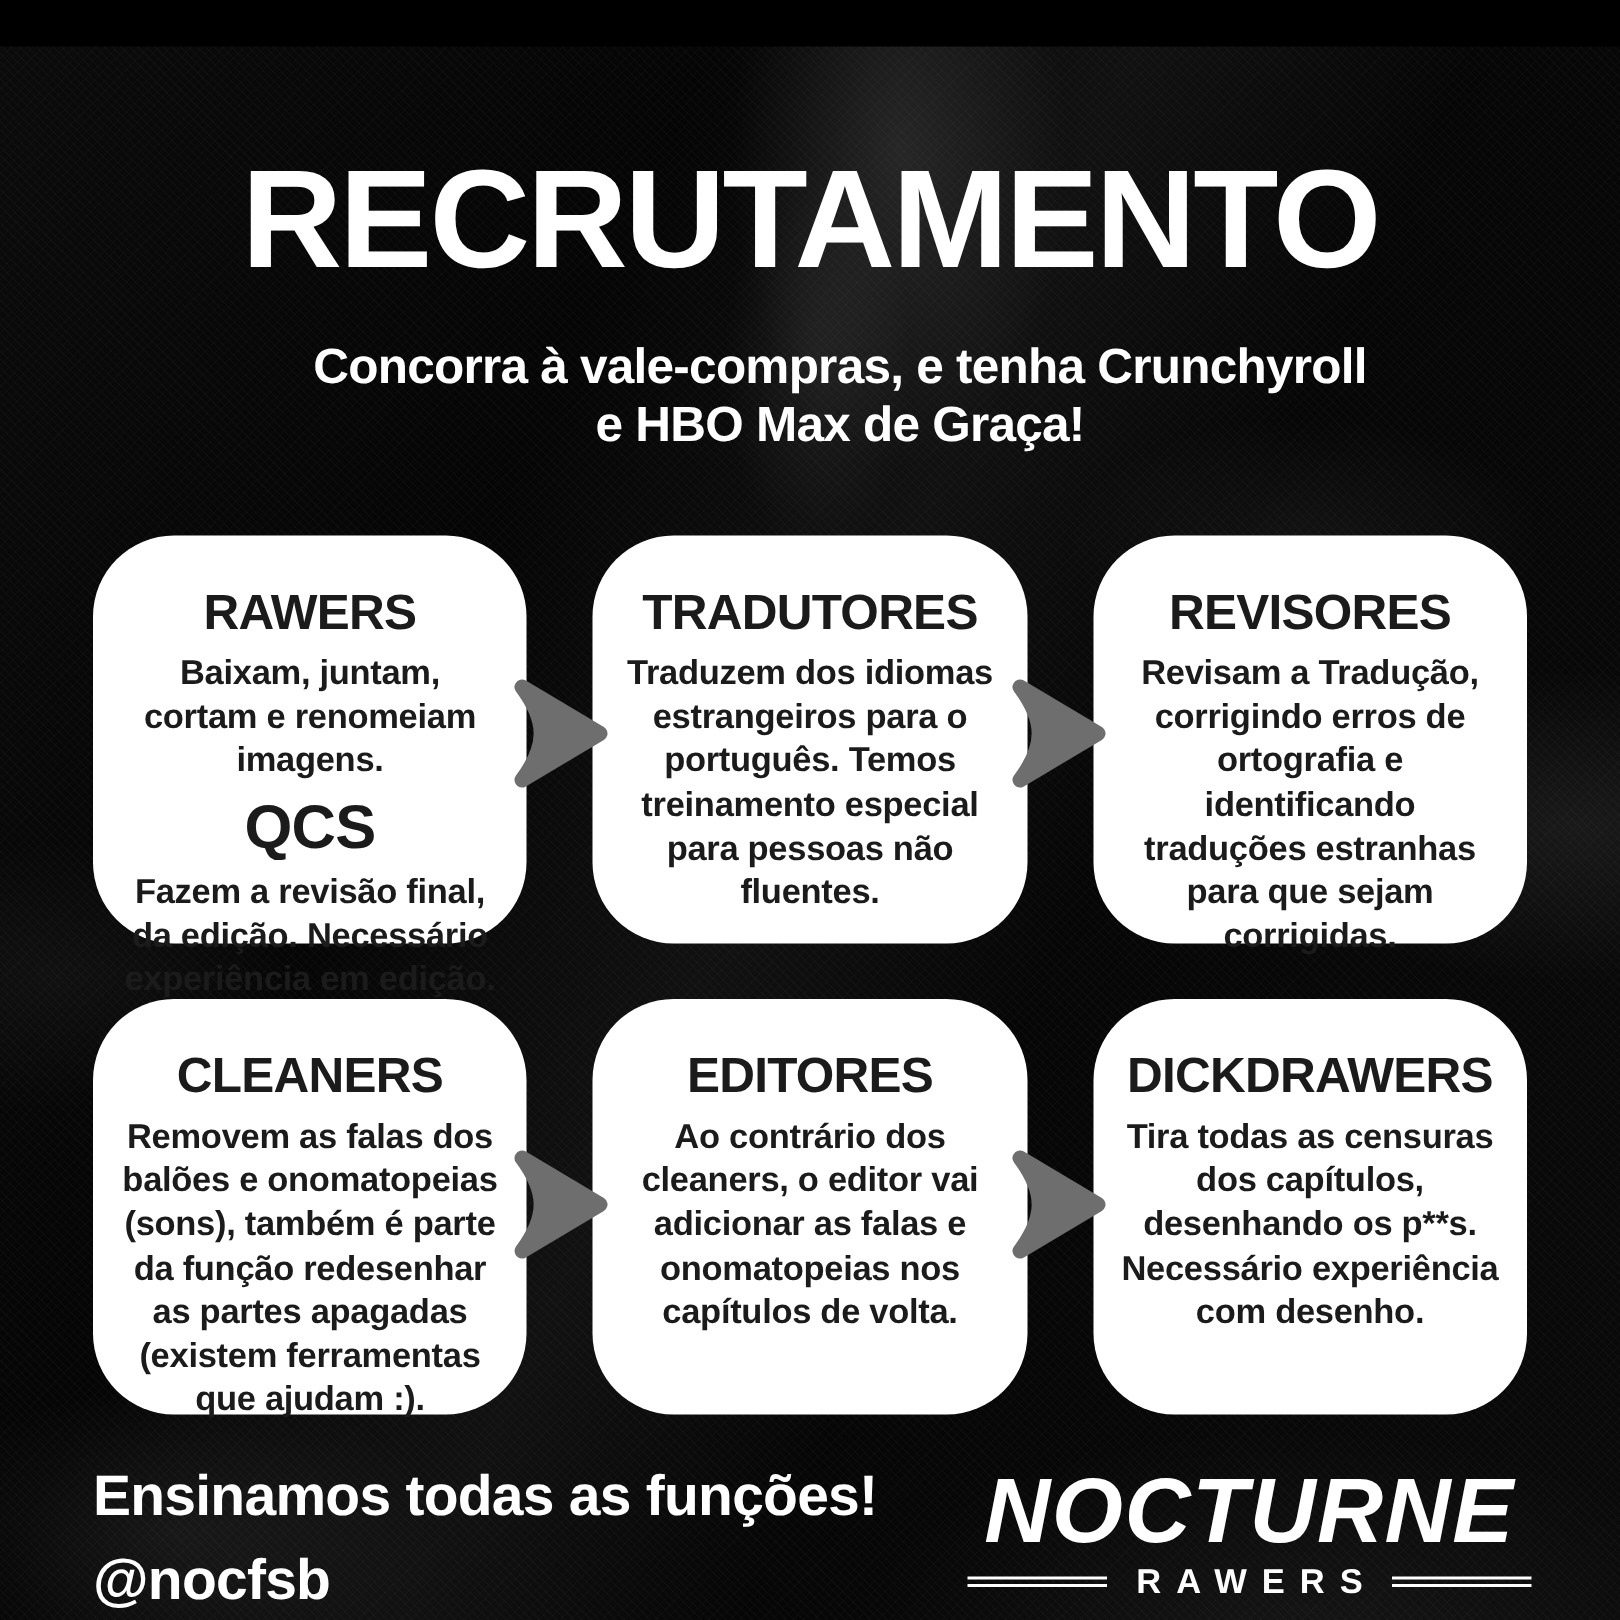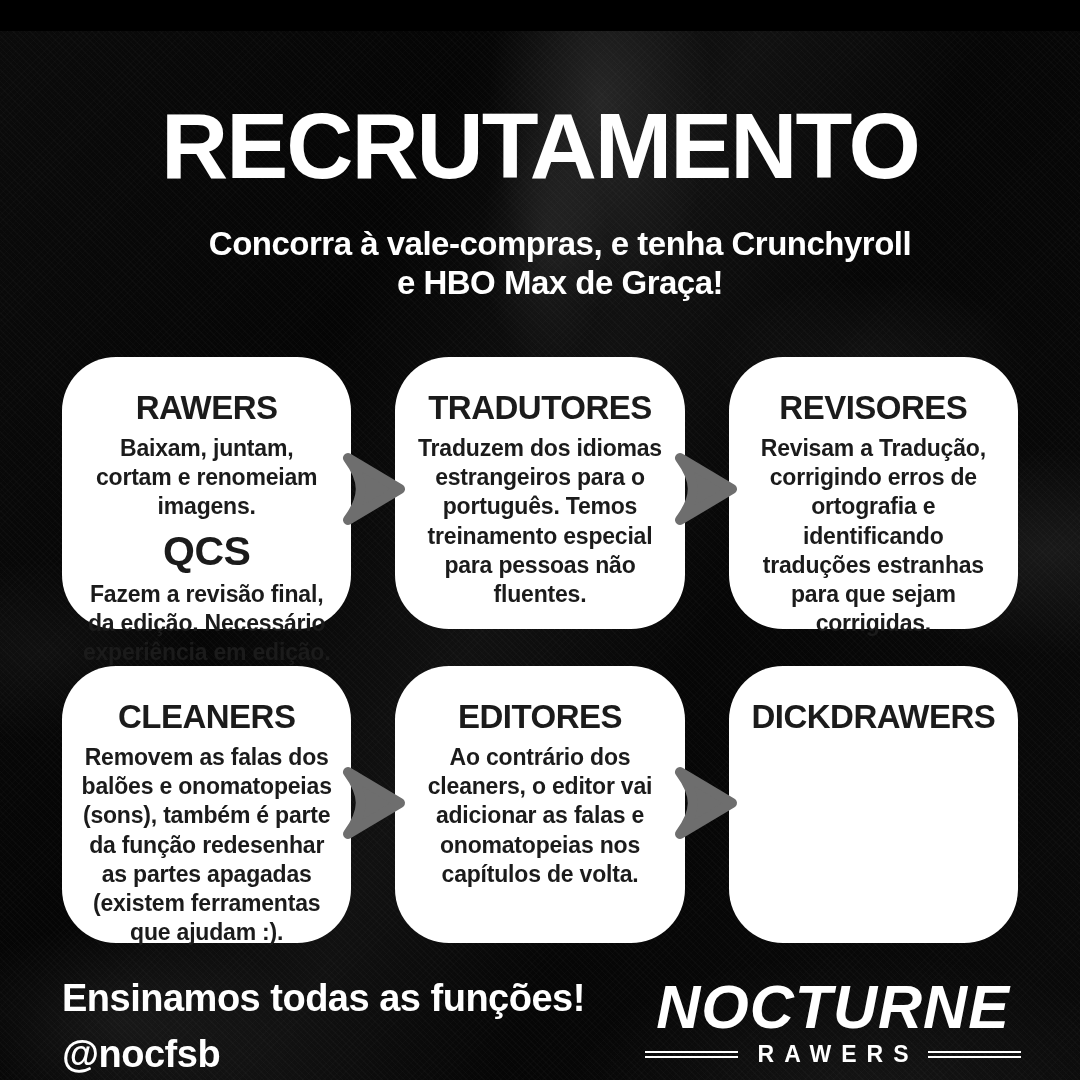--- a/index.html
+++ b/index.html
@@ -119,20 +119,21 @@
       <div class="card-body">Removem as falas dos balões e onomatopeias (sons), também é parte da função redesenhar as partes apagadas (existem ferramentas que ajudam :).</div>
     </div>
 
     <div class="card">
       <div class="card-heading">EDITORES</div>
       <div class="card-body">Ao contrário dos cleaners, o editor vai adicionar as falas e onomatopeias nos capítulos de volta.</div>
     </div>
 
     <div class="card">
       <div class="card-heading">DICKDRAWERS</div>
+      <div class="card-body">Tira todas as censuras dos capítulos, desenhando os p**s. Necessário experiência com desenho.</div>
     </div>
 
   </div>
 
   <div class="arrow arrow-1">
     <svg viewBox="0 0 72 80">
         <path d="M11,9 C28,32 28,48 11,71 L63,40 Z"></path>
       </svg>
   </div>
   <div class="arrow arrow-2">

